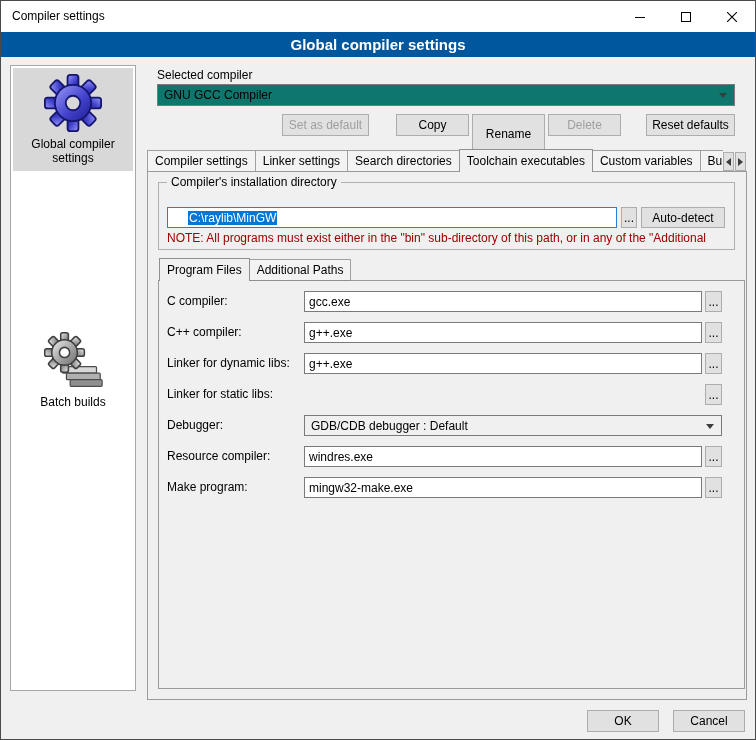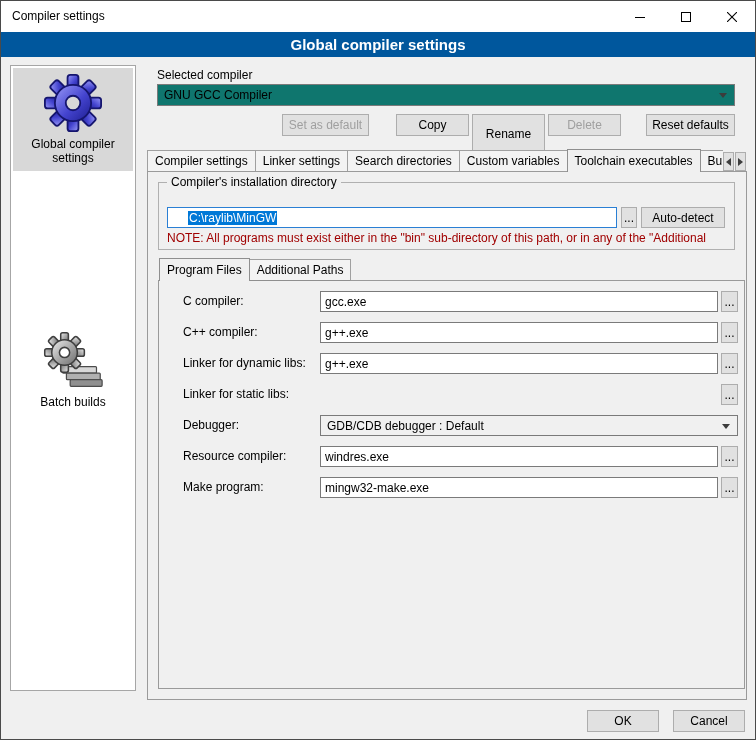--- a/index.html
+++ b/index.html
@@ -48,21 +48,21 @@
   .groupbox { position:absolute; border:1px solid #b0b0b0; }
   .legend { position:absolute; top:-8px; left:8px; background:#f0f0f0; padding:0 4px; white-space:nowrap; }
 
   
   .path-input { border:1px solid #2a7fd4;padding-left:20px; }
   .selected-text { background:#0078d7; color:#fff; padding:0 1px; }
 
   .note { position:absolute; color:#a00000; white-space:nowrap; overflow:hidden; }
 
   
-  .field-row { position:absolute; left:182px; width:568px; height:21px; }
+  .field-row { position:absolute; left:166px; width:568px; height:21px; }
   .field-row .lbl { left:0; top:3px; }
   .field-row .tinput { left:137px; top:0; width:398px; height:21px; }
   .field-row .combo { left:137px; top:0; width:418px; height:21px; }
   .field-row .btn { left:538px; top:0; width:17px; height:21px; }
 </style>
 </head>
 <body>
 
 <div class="window">
 
@@ -161,22 +161,22 @@
   <div class="btn disabled" style="left:281px; top:113px; width:87px; height:22px;">Set as default</div>
   <div class="btn" style="left:395px; top:113px; width:73px; height:22px;">Copy</div>
   <div class="btn" style="left:471px; top:113px; width:73px; height:39px;">Rename</div>
   <div class="btn disabled" style="left:547px; top:113px; width:73px; height:22px;">Delete</div>
   <div class="btn" style="left:645px; top:113px; width:89px; height:22px;">Reset defaults</div>
 
   <div class="tabbar" style="left:146px; top:148px; width:576px; height:23px;">
     <div class="tab">Compiler settings</div>
     <div class="tab">Linker settings</div>
     <div class="tab">Search directories</div>
+    <div class="tab active">Toolchain executables</div>
     <div class="tab">Custom variables</div>
-    <div class="tab active">Toolchain executables</div>
     <div class="tab">Buil</div>
   </div>
   <div class="btn" style="left:722px; top:151px; width:11px; height:19px;">
     <span class="tri-left"></span>
   </div>
   <div class="btn" style="left:734px; top:151px; width:11px; height:19px;">
     <span class="tri-right"></span>
   </div>
 
   <div class="page" style="left:146px; top:170px; width:600px; height:529px; z-index:1;"></div>

